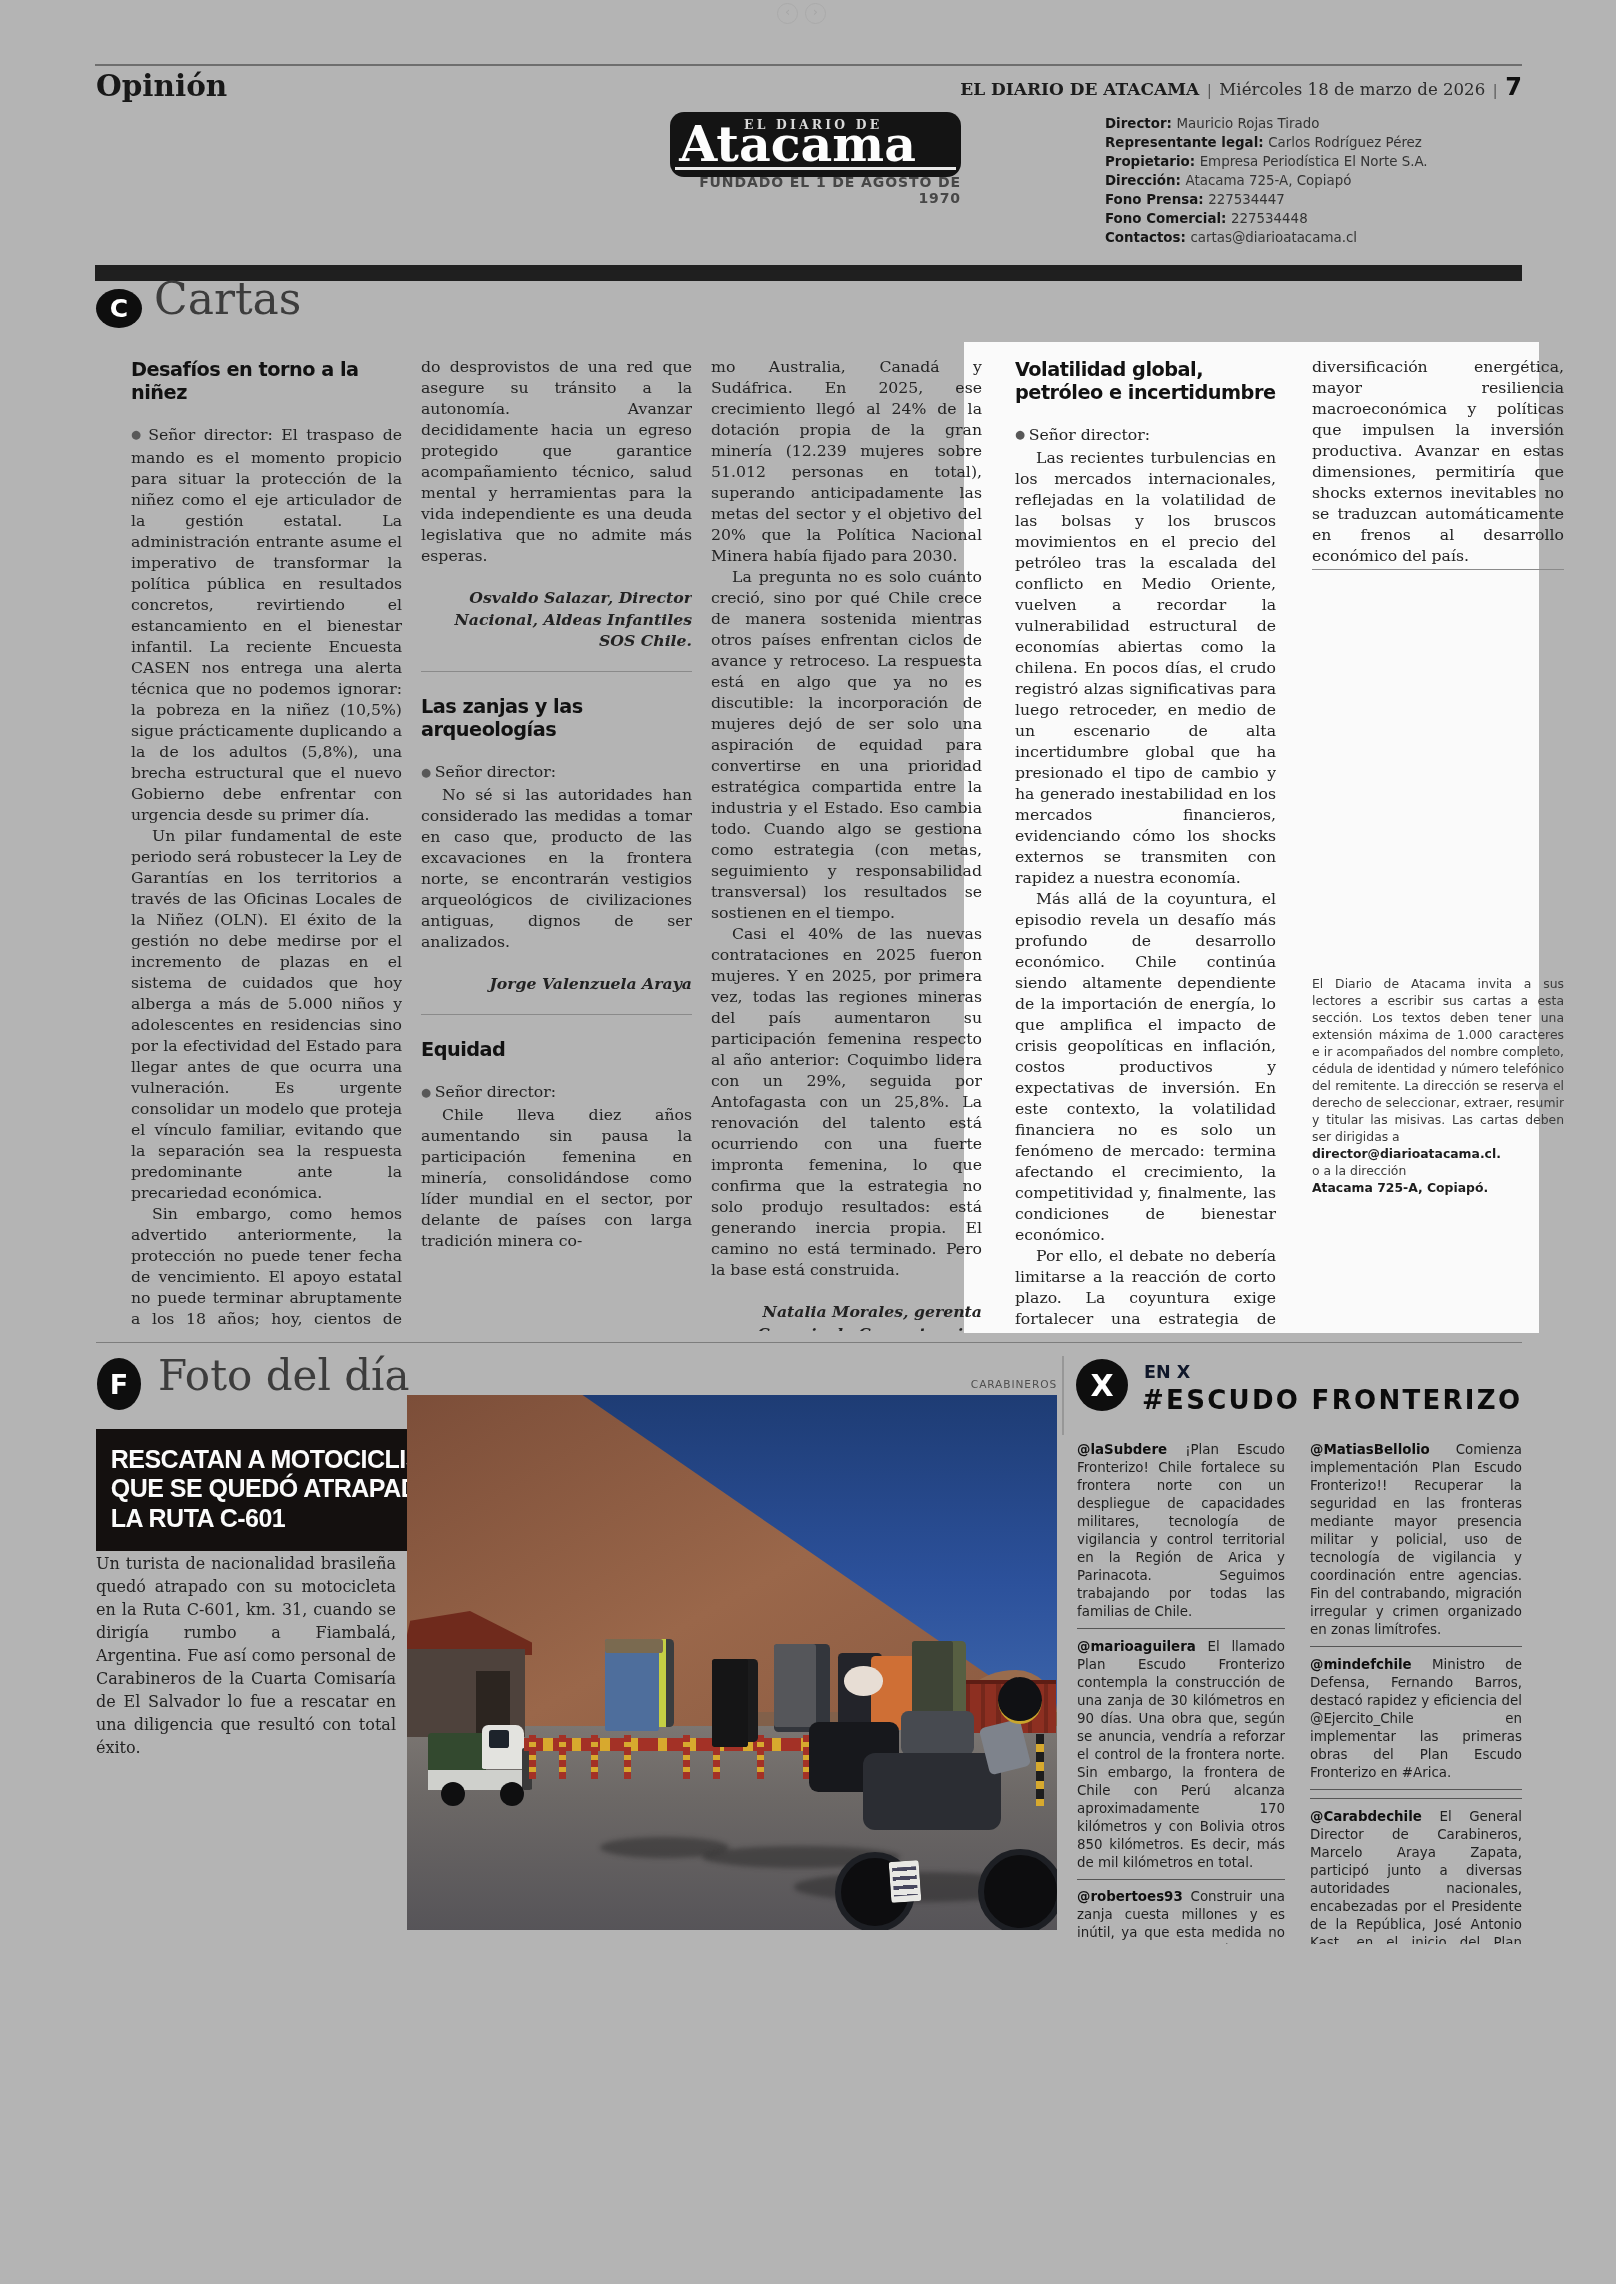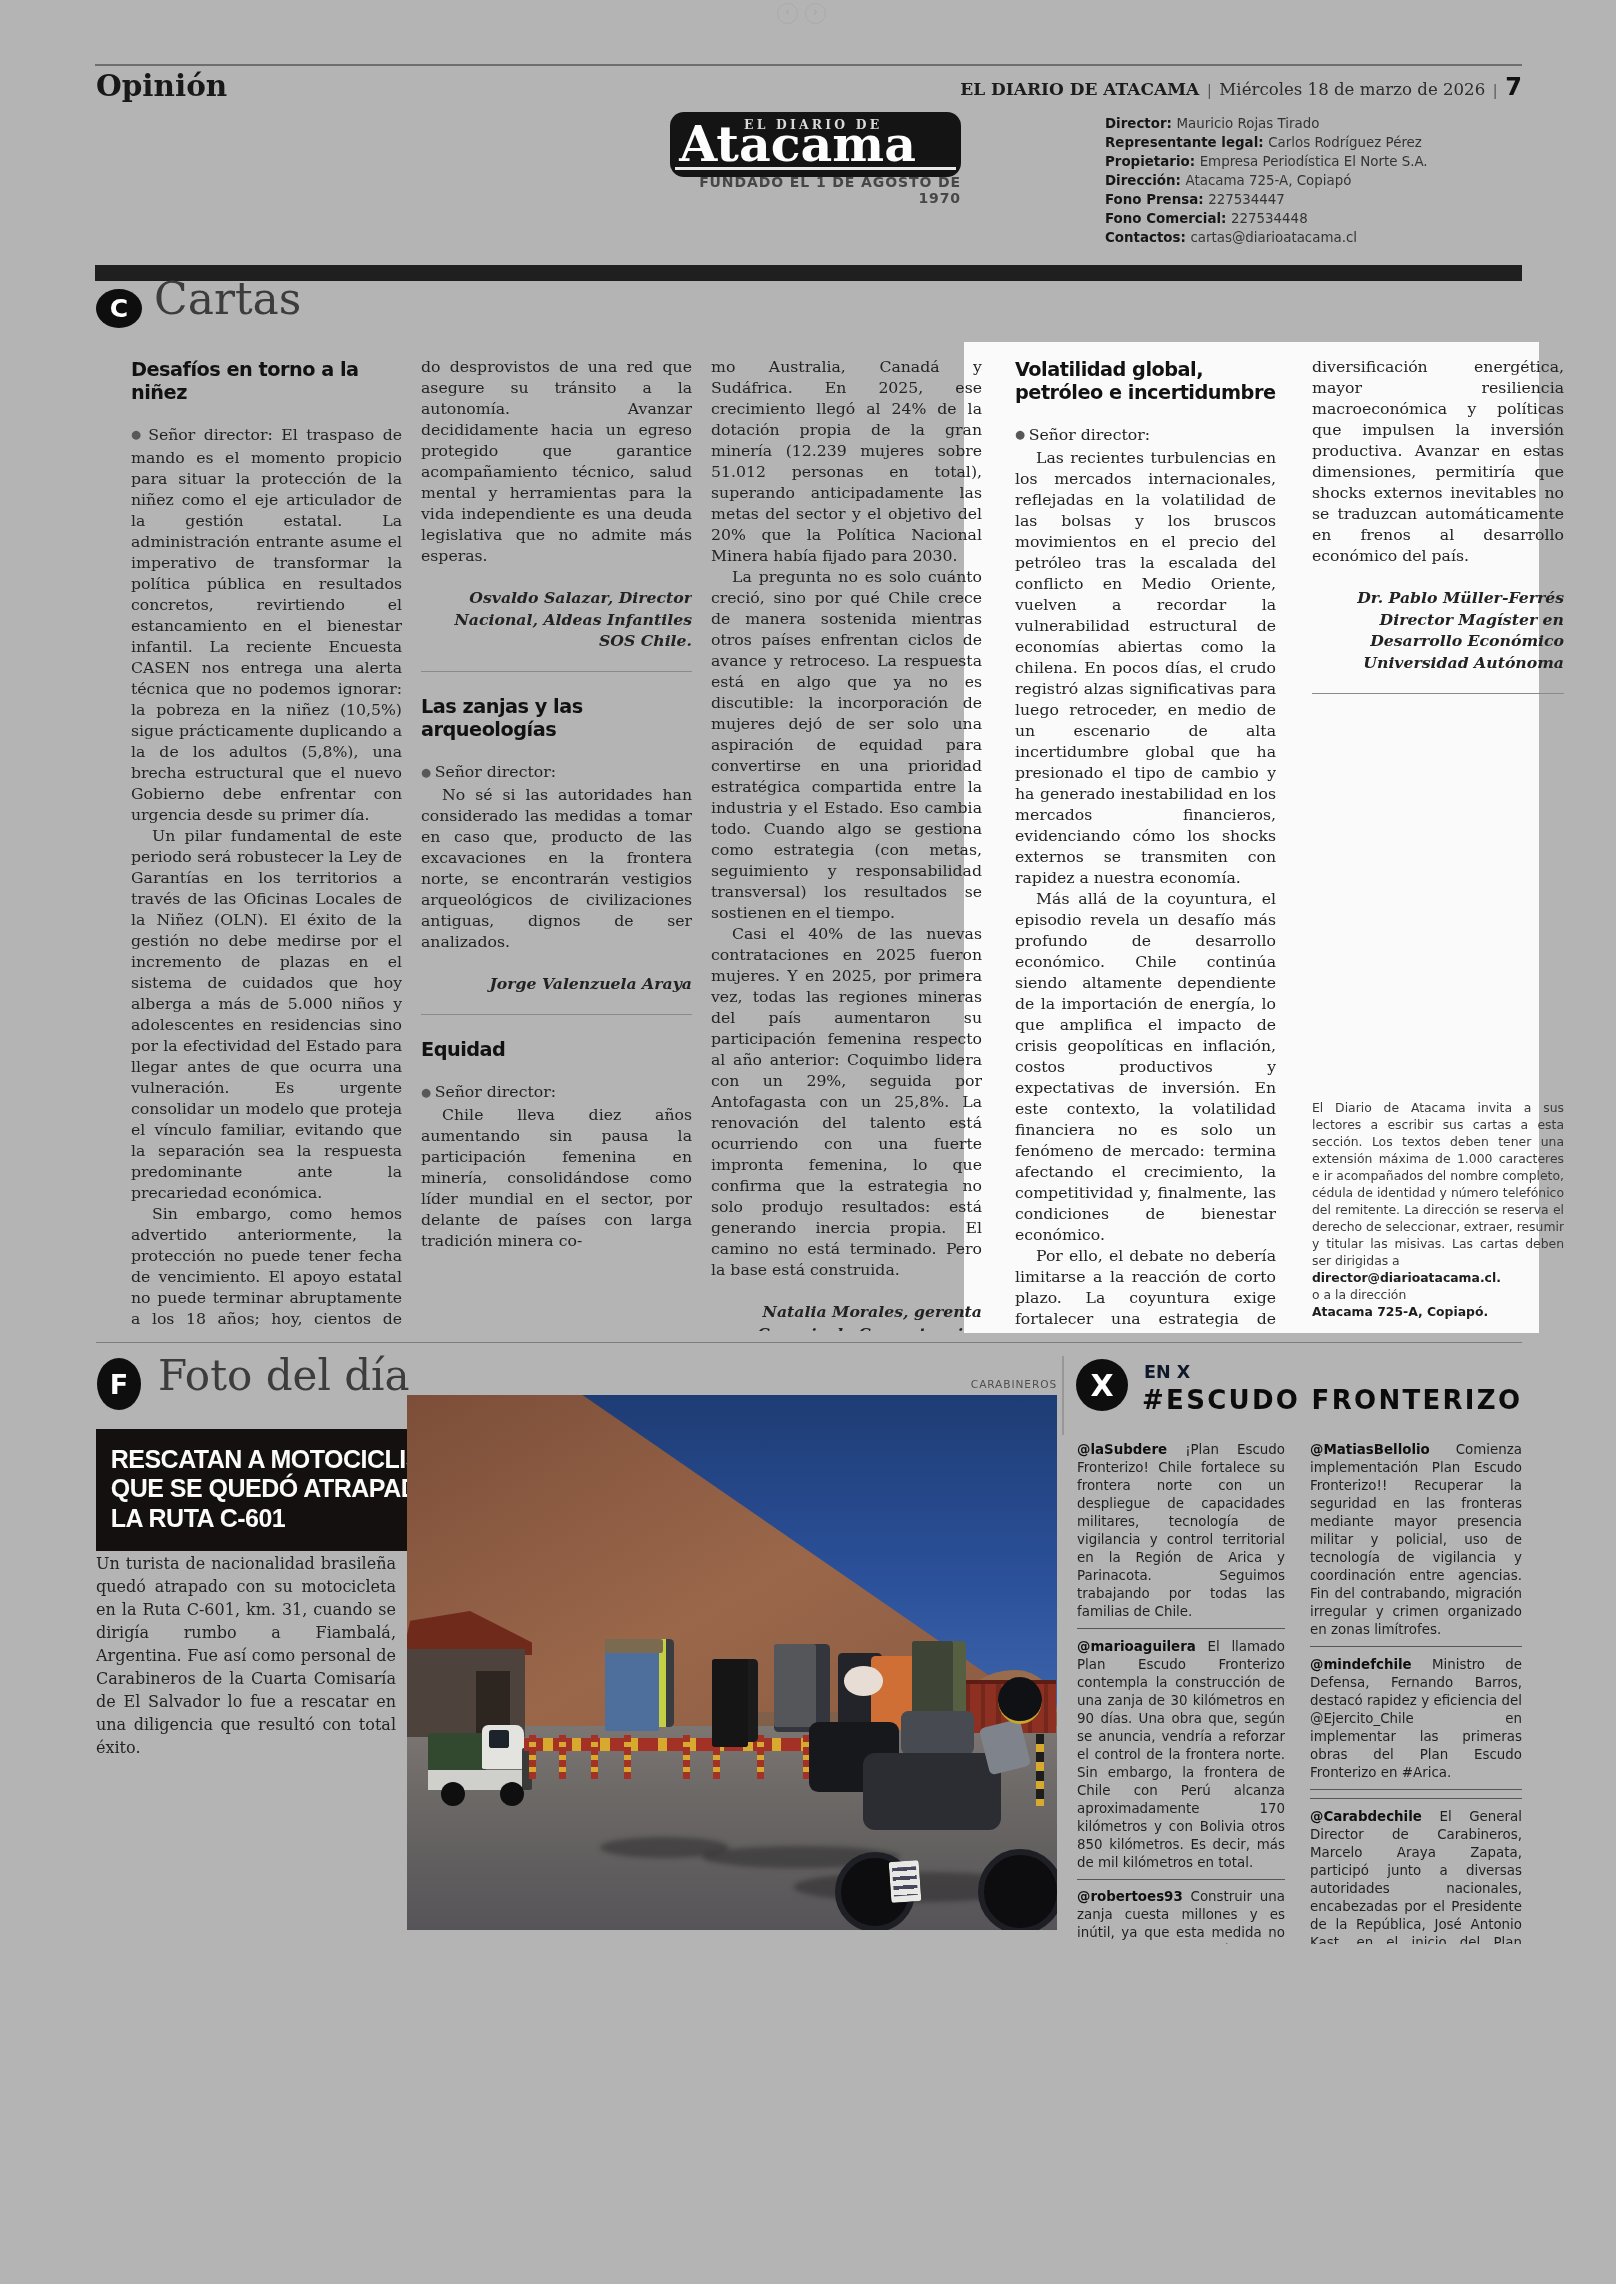--- a/index.html
+++ b/index.html
@@ -206,21 +206,20 @@
   <div class="col col-4">
     <div class="letter-title">Volatilidad global, petróleo e incertidumbre</div>
     <p class="para salute"><span class="bullet">●</span><span>Señor director:</span></p>
     <p class="para ind">Las recientes turbulencias en los mercados internacionales, reflejadas en la volatilidad de las bolsas y los bruscos movimientos en el precio del petróleo tras la escalada del conflicto en Medio Oriente, vuelven a recordar la vulnerabilidad estructural de economías abiertas como la chilena. En pocos días, el crudo registró alzas significativas para luego retroceder, en medio de un escenario de alta incertidumbre global que ha presionado el tipo de cambio y ha generado inestabilidad en los mercados financieros, evidenciando cómo los shocks externos se transmiten con rapidez a nuestra economía.</p>
     <p class="para ind">Más allá de la coyuntura, el episodio revela un desafío más profundo de desarrollo económico. Chile continúa siendo altamente dependiente de la importación de energía, lo que amplifica el impacto de crisis geopolíticas en inflación, costos productivos y expectativas de inversión. En este contexto, la volatilidad financiera no es solo un fenómeno de mercado: termina afectando el crecimiento, la competitividad y, finalmente, las condiciones de bienestar económico.</p>
     <p class="para ind">Por ello, el debate no debería limitarse a la reacción de corto plazo. La coyuntura exige fortalecer una estrategia de desarrollo que combine</p>
   </div>
 
   <div class="col col-5">
     <p class="para">diversificación energética, mayor resiliencia macroeconómica y políticas que impulsen la inversión productiva. Avanzar en estas dimensiones, permitiría que shocks externos inevitables no se traduzcan automáticamente en frenos al desarrollo económico del país.</p>
-    <div class="sig">Dr. Pablo Müller-Ferrés Director Magíster en Desarrollo Económico Universidad Autónoma</div>
     <hr class="lrule">
     <div class="policy">
       <span>El Diario de Atacama invita a sus lectores a escribir sus cartas a esta sección. Los textos deben tener una extensión máxima de 1.000 caracteres e ir acompañados del nombre completo, cédula de identidad y número telefónico del remitente. La dirección se reserva el derecho de seleccionar, extraer, resumir y titular las misivas. Las cartas deben ser dirigidas a</span>
       <span class="pline strong">director@diarioatacama.cl.</span>
       <span class="pline">o a la dirección</span>
       <span class="pline strong">Atacama 725-A, Copiapó.</span>
     </div>
   </div>
 
   <div class="section-rule"></div>

